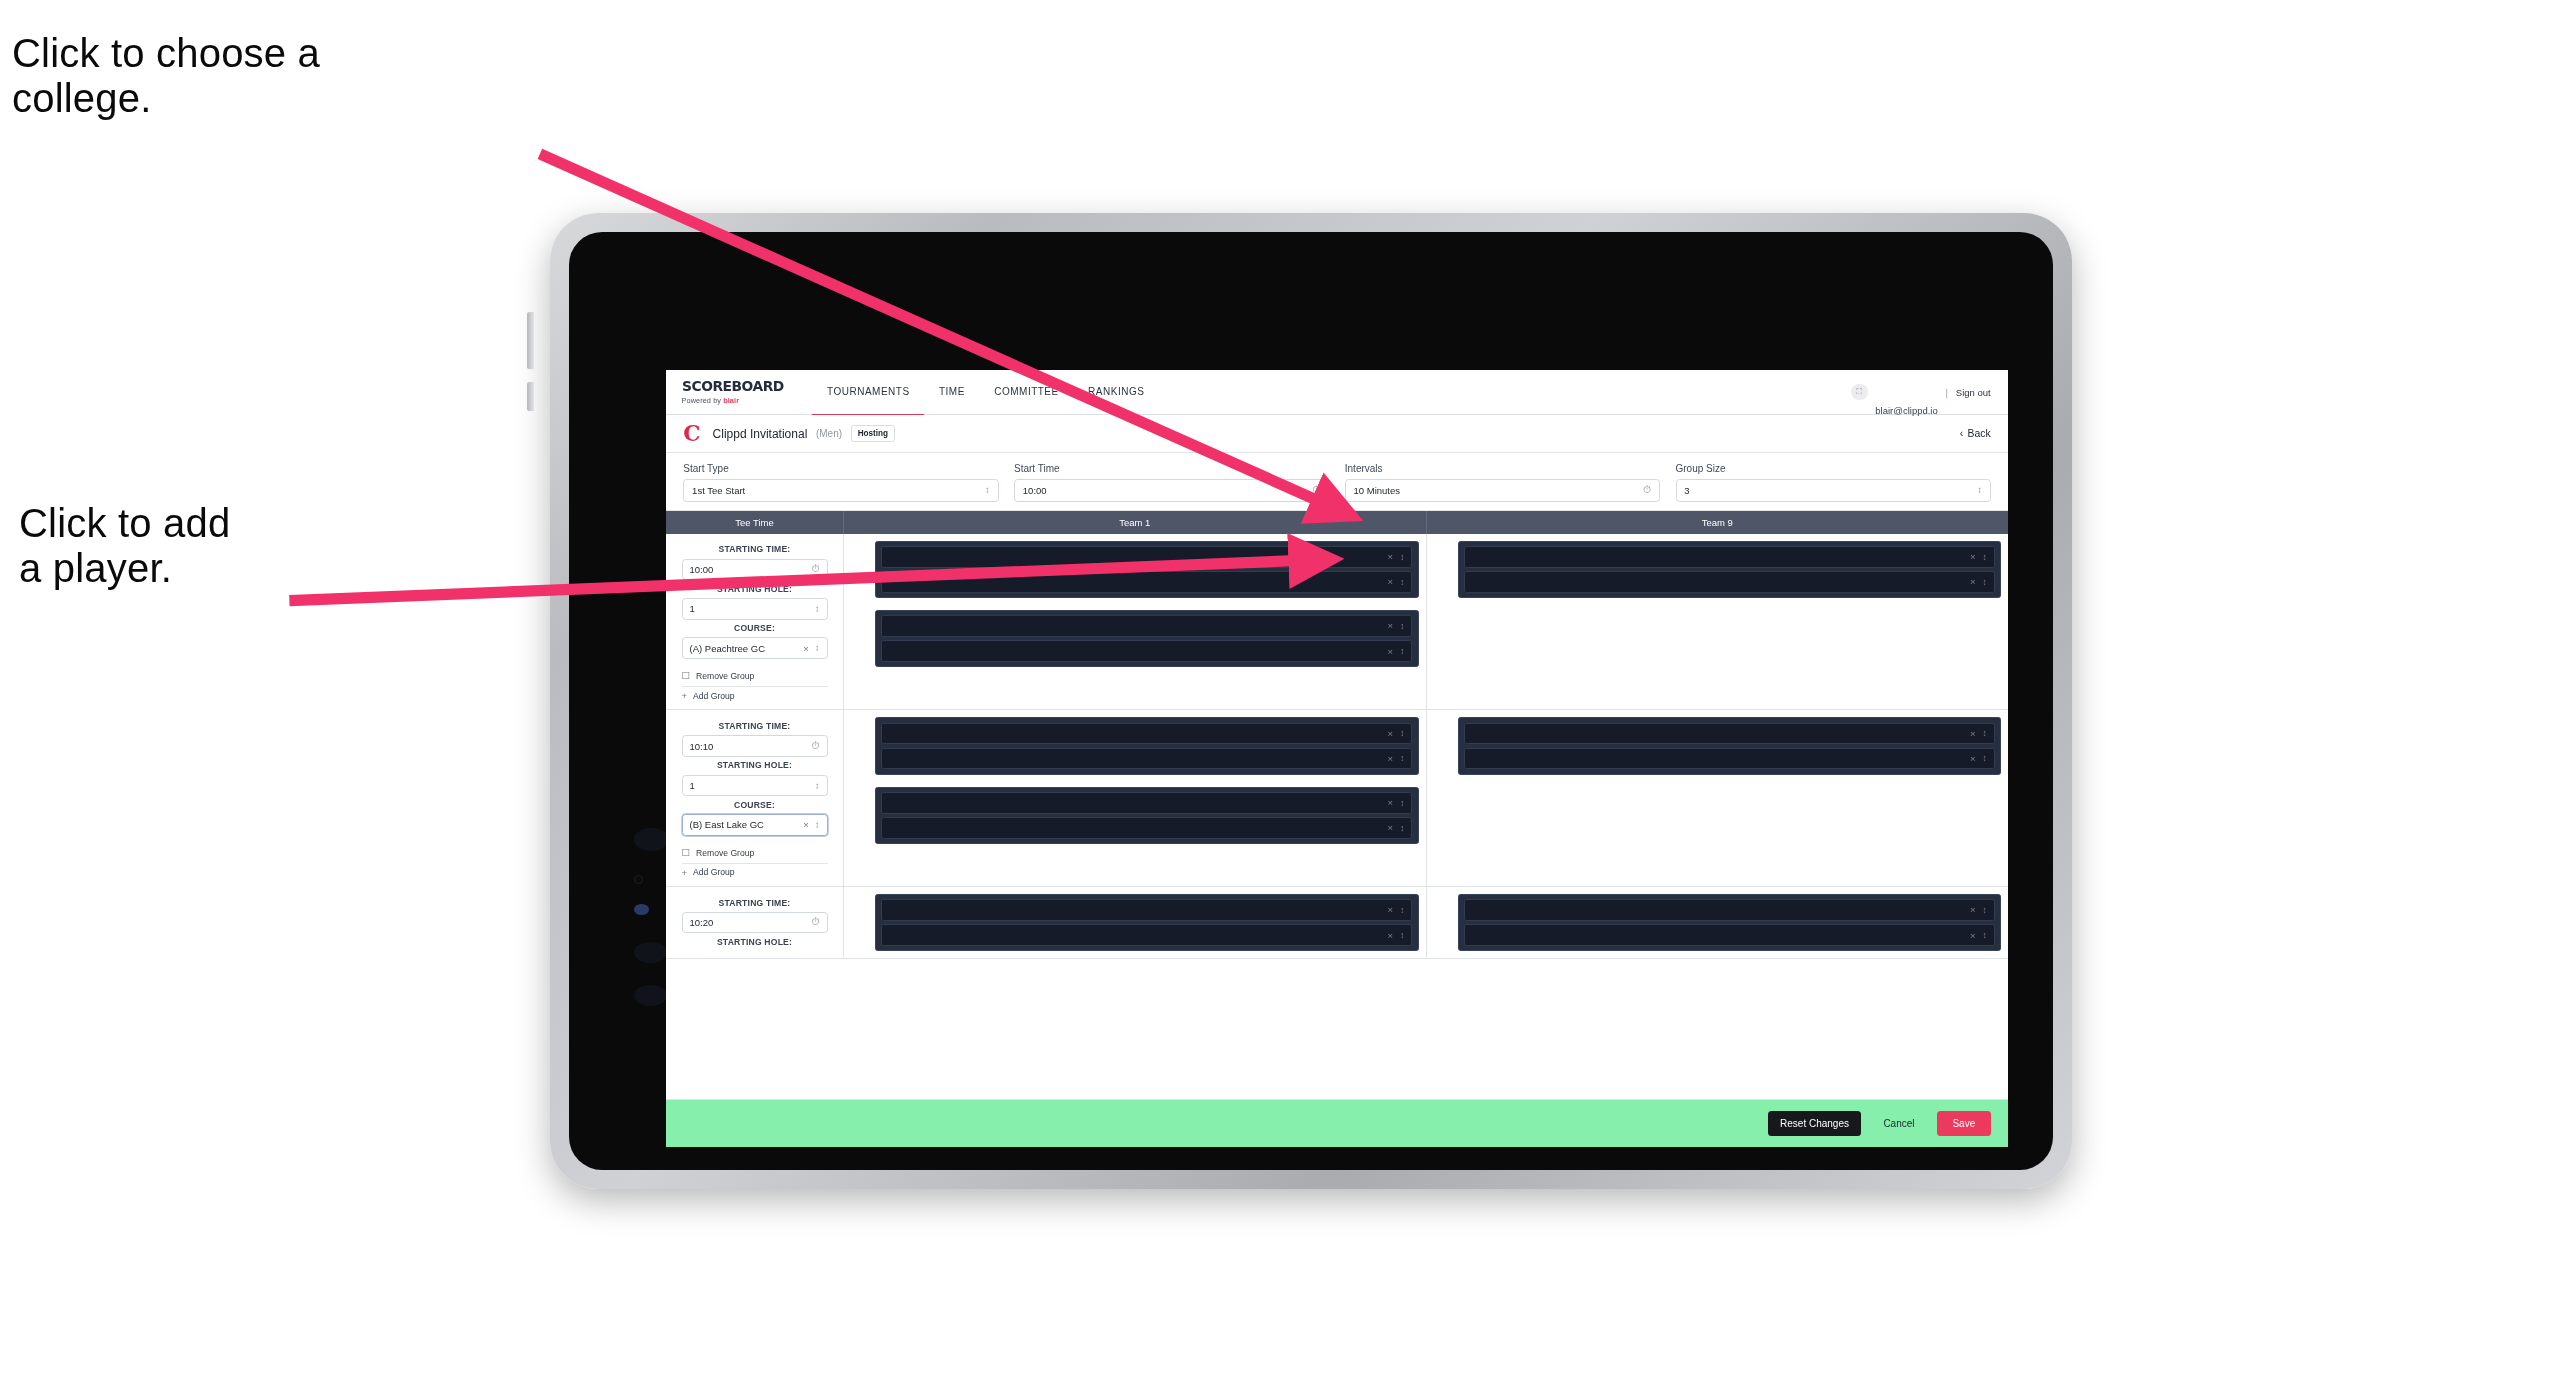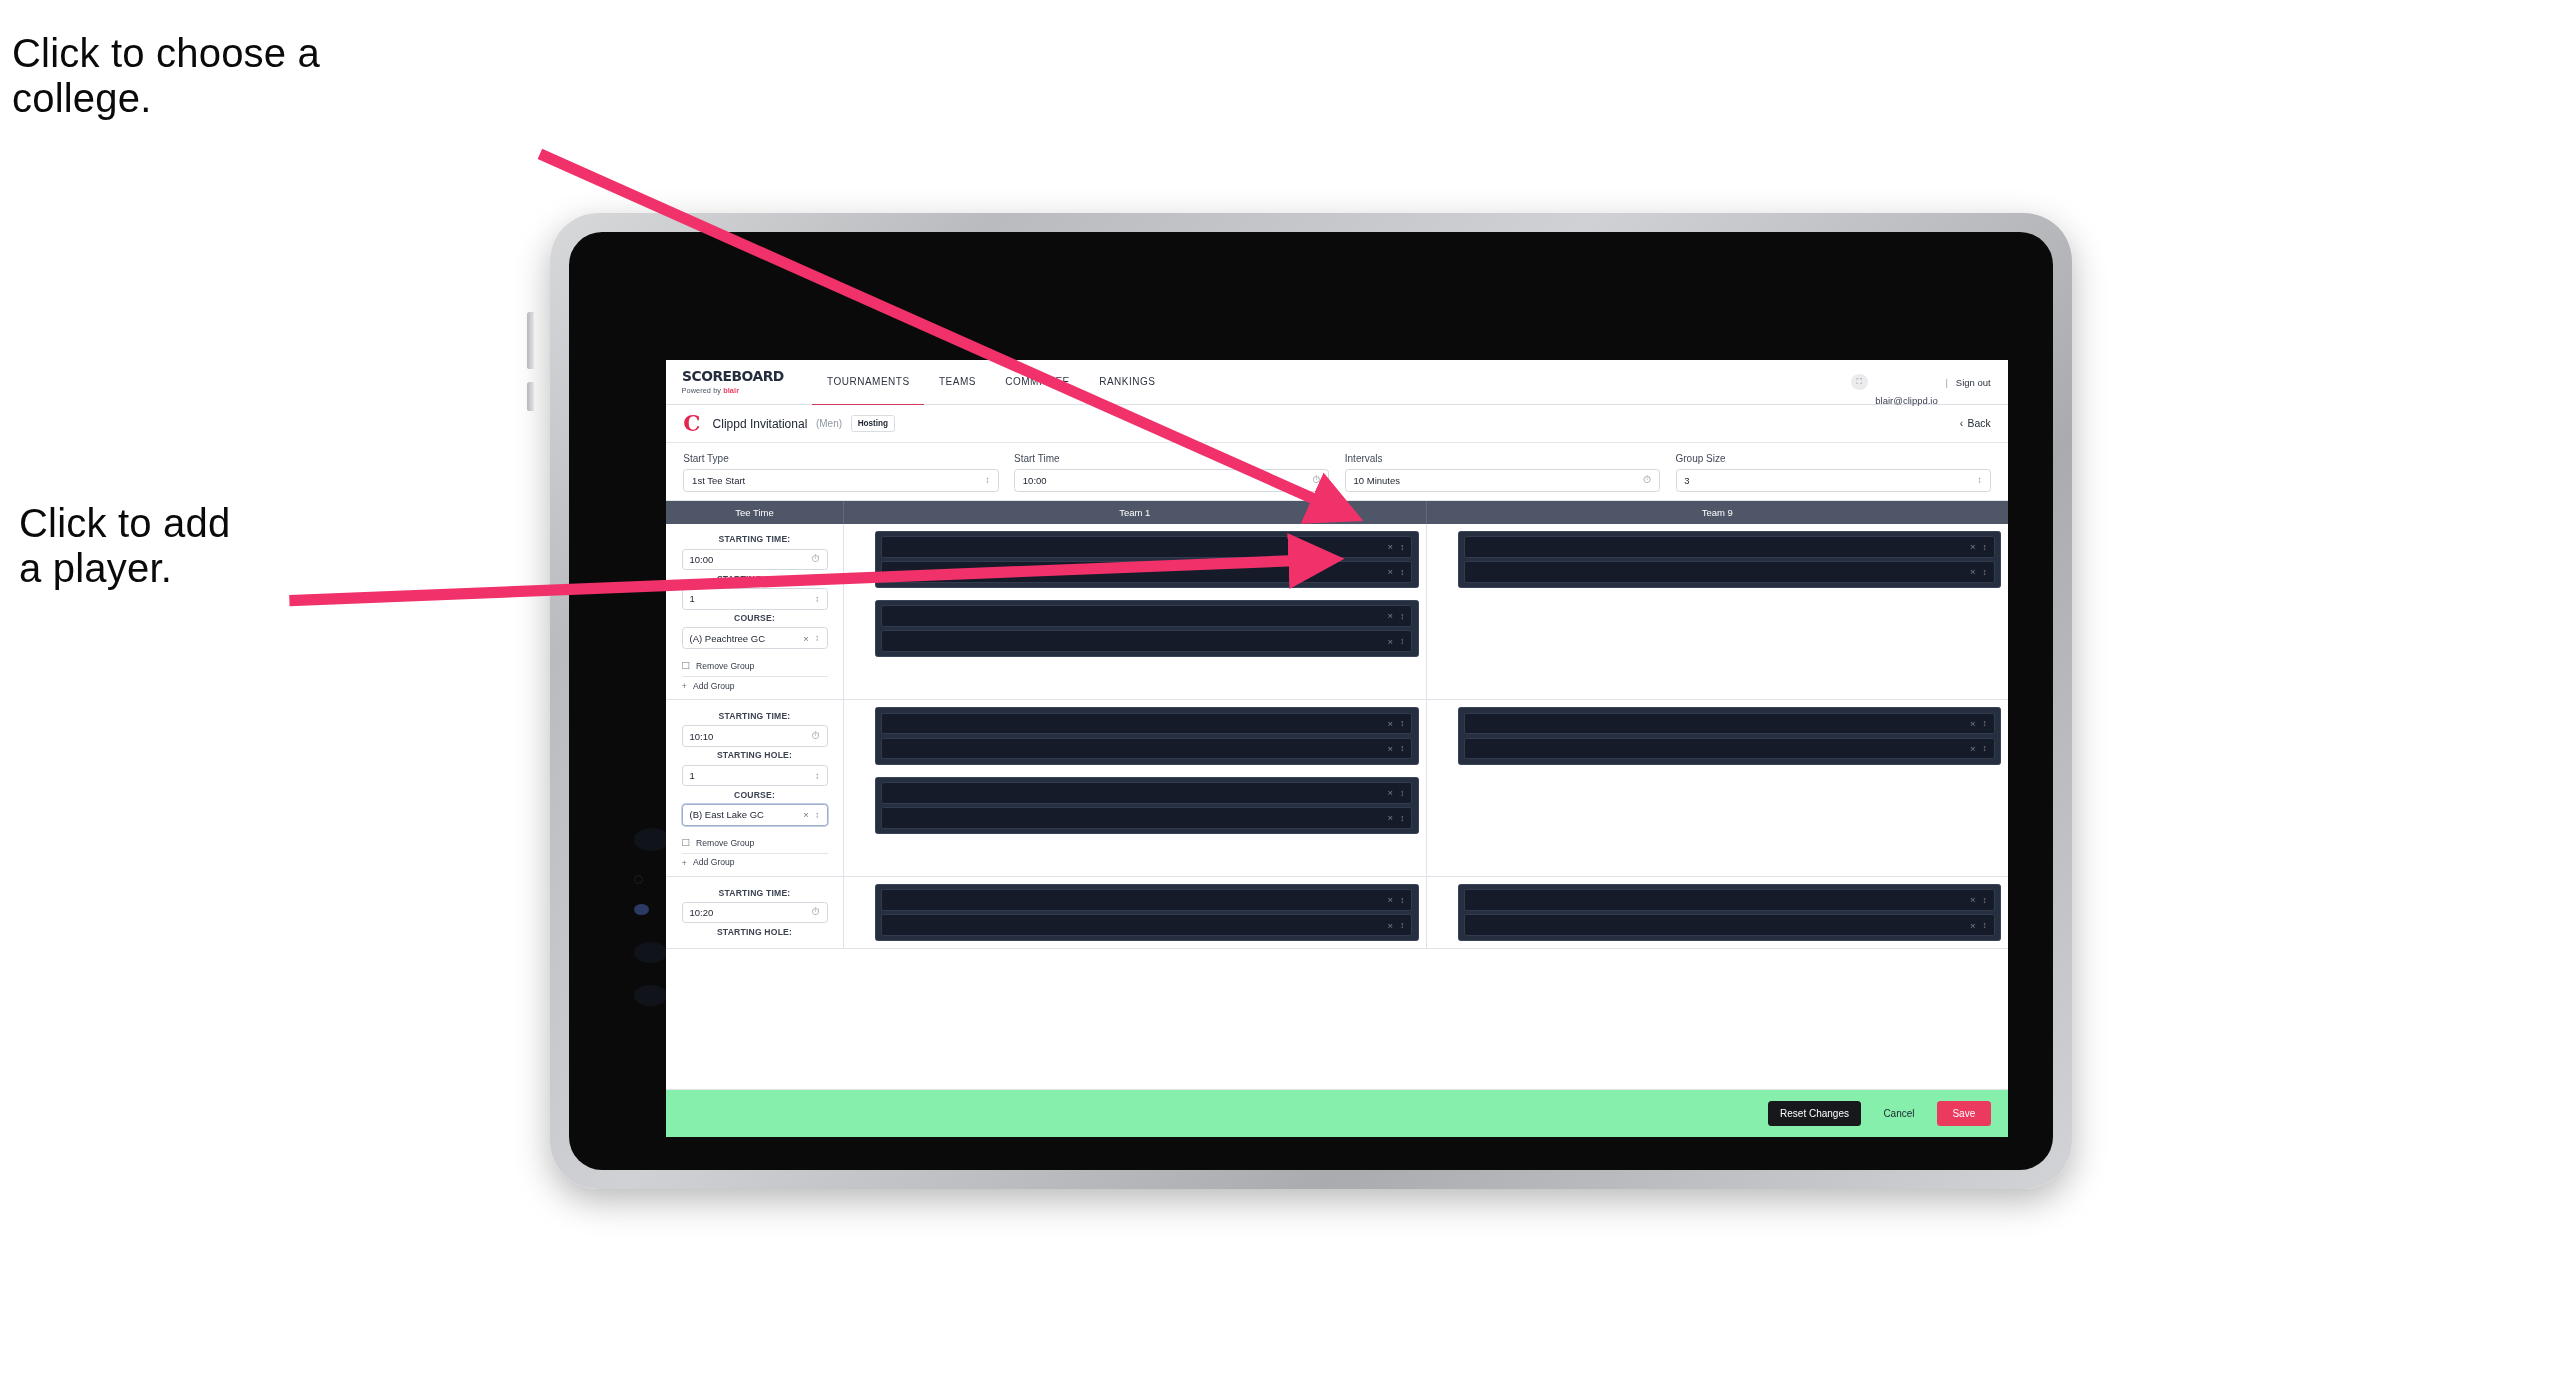--- a/index.html
+++ b/index.html
@@ -53,21 +53,21 @@
   .lens { position:absolute; left: 65px; border-radius: 50%; background: #10131a; }
   #lens-1 { top: 596px; width: 35px; height: 22.5px; }
   #lens-2 { top: 643px; width: 8.6px;  height: 8.6px; background:#16192014; border:0.9px solid #1a1e28;}
   #lens-3 { top: 672px; width: 14.7px; height: 11.2px; background:#2b3a63; }
   #lens-4 { top: 710px; width: 33px; height: 21px; }
   #lens-5 { top: 753px; width: 33px; height: 21px; }
 
   
   #app {
     position: absolute;
-    left: 97px; top: 128px;
+    left: 97px; top: 138px;
     width: 1342px; height: 777px;
     background: #ffffff;
     display: flex; flex-direction: column;
     overflow: hidden;
     font-size: 11.2px;
     color: #1f2430;
   }
 
   
   #topnav {
@@ -237,21 +237,21 @@
             <div id="brand-main">SCOREBOARD</div>
             <div id="brand-sub">
               <span>Powered by</span>
               <span class="clippd">blair</span>
             </div>
           </div>
           <div class="nav-tab active">
             <span>TOURNAMENTS</span>
           </div>
           <div class="nav-tab">
-            <span>TEAMS</span>
+            <span>TIME</span>
           </div>
           <div class="nav-tab">
             <span>COMMITTEE</span>
           </div>
           <div class="nav-tab">
             <span>RANKINGS</span>
           </div>
           <div id="nav-right">
             <div id="avatar">
               <span>⛶</span>

